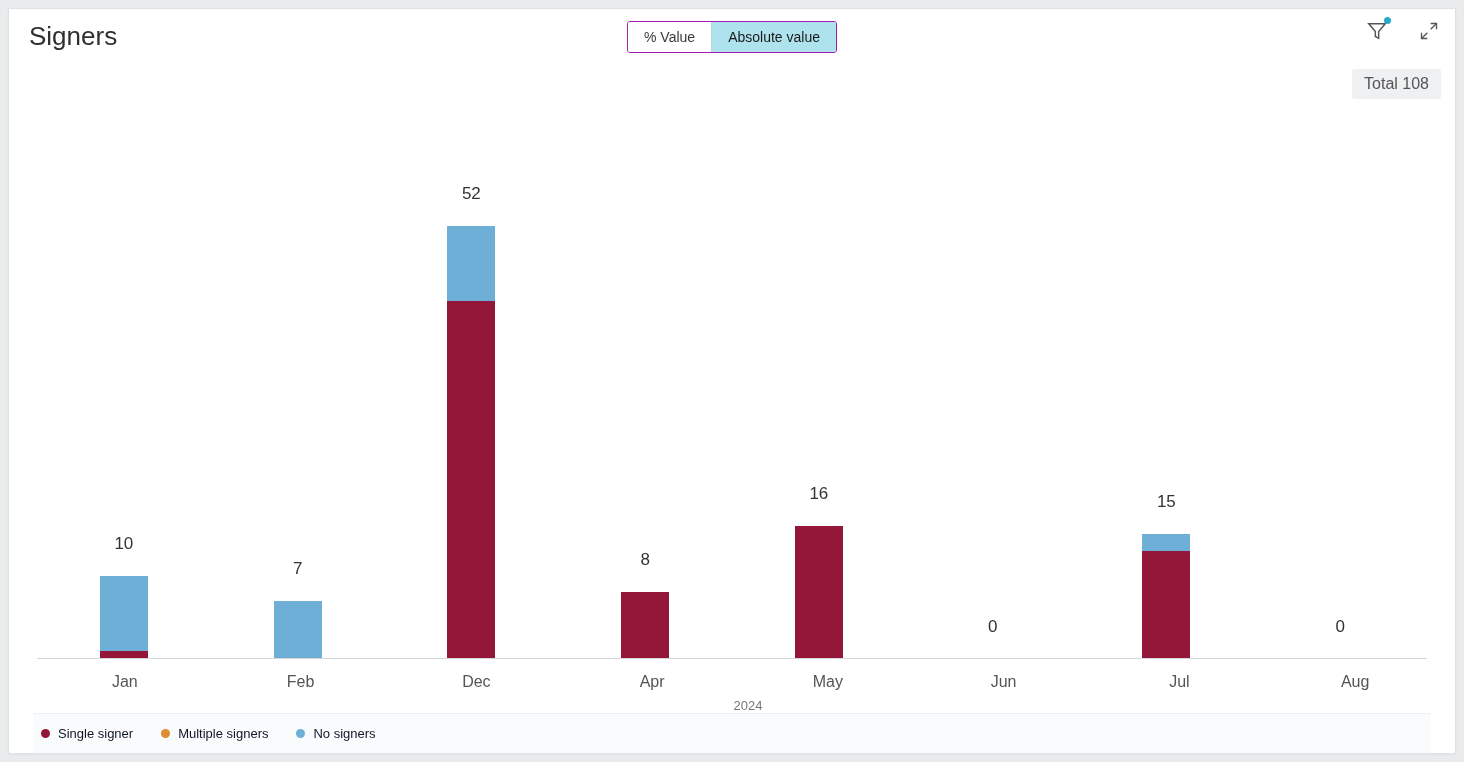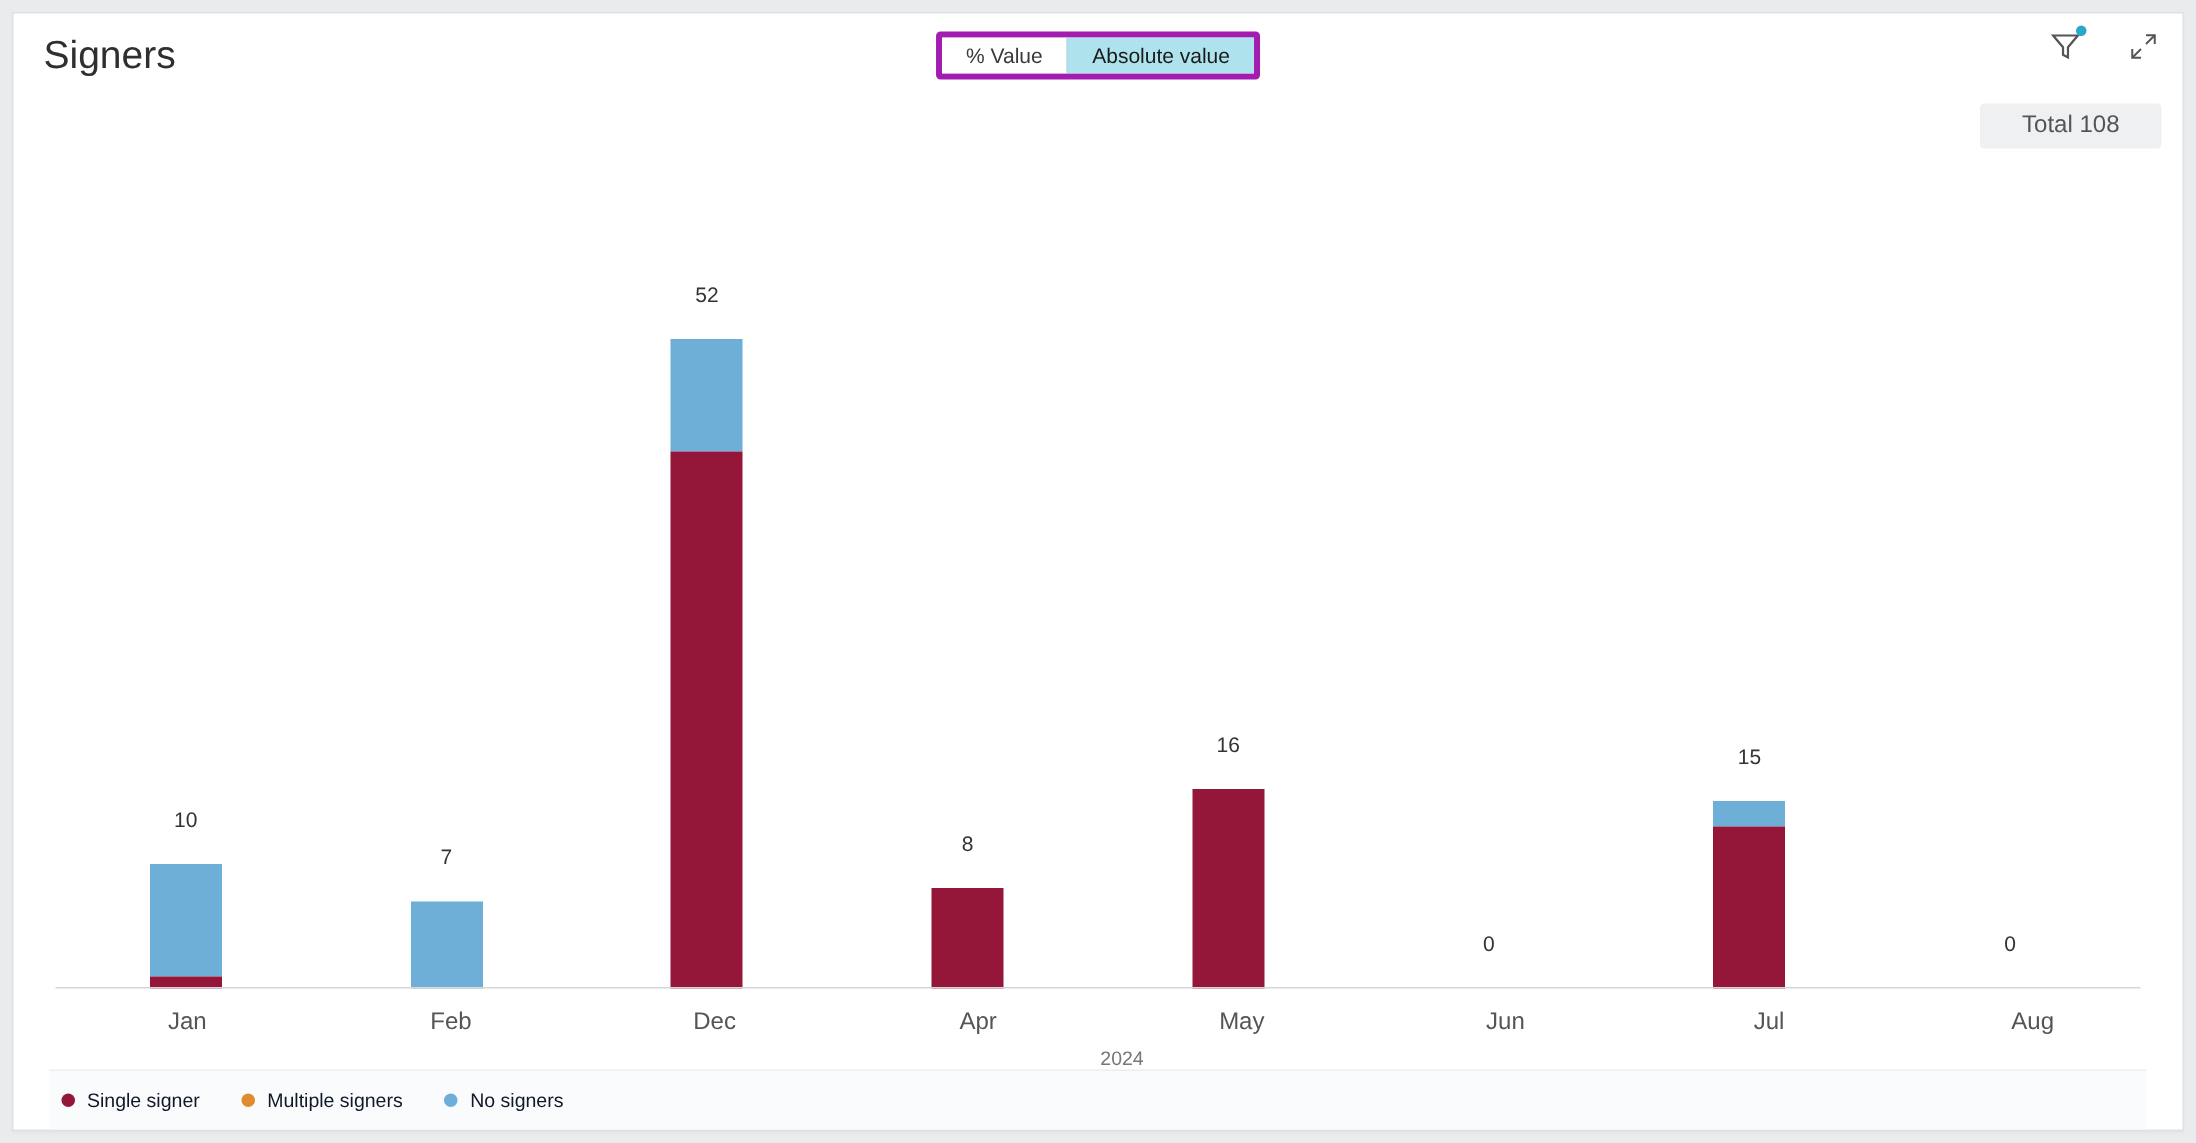--- a/index.html
+++ b/index.html
@@ -16,41 +16,41 @@
   }
   .panel-header {
     display:flex; align-items:center; padding: 12px 20px 0 20px;
     position:relative;
   }
   .title {
     font-size:26px; font-weight:400; color:#2f2f2f;
   }
   .toggle-group {
     position:absolute; left:50%; transform:translateX(-50%);
-    display:flex; border:4px solid #a21caf; border-radius:3px; overflow:hidden;
+    display:flex; border:1px solid #a21caf; border-radius:3px; overflow:hidden;
     background:#fff;
     height:32px;
     text-align:center;
   }
   .toggle-btn {
     display:flex; align-items:center; justify-content:center;
     padding:0 16px; font-size:14px; color:#3a3a3a; background:#fff; cursor:pointer;
   }
   .toggle-btn.active { background:#aee3ee; color:#1a1a1a; }
   .toggle-btn + .toggle-btn { border-left:1px solid #b7d6e4; }
   .header-icons {
     position:absolute; right:14px; top:10px; display:flex; gap:28px; align-items:center;
   }
   .icon-btn { cursor:pointer; width:24px; height:24px; color:#555; display:flex; align-items:center; justify-content:center; }
   .icon-btn svg { display:block; }
   .filter-dot { position:absolute; top:-2px; right:-2px; width:7px; height:7px; border-radius:50%; background:#2aa8c9; }
 
   .total-badge {
     position:absolute; right:14px; top:60px;
-    background:#eef0f2; color:#555; font-size:16px; padding:6px 28px; border-radius:3px;
+    background:#eef0f2; color:#555; font-size:16px; padding:6px 12px; border-radius:3px;
   }
 
   .plot-area {
     flex:1 1 auto;
     position:relative;
     margin-top:22px;
   }
   .axis-line { position:absolute; left:28px; right:28px; bottom:94px; height:1px; background:#d4d7da; }
   .bars-row {
     position:absolute; left:28px; right:28px; bottom:94px; top:40px;
@@ -65,21 +65,21 @@
     width:48px;
     position:absolute;
     bottom:0; left:50%; transform:translateX(-50%);
     display:flex; flex-direction:column-reverse;
   }
   .seg { width:100%; }
   .seg-single { background:#94173a; }
   .seg-nosigners { background:#6dafd7; }
   .bar-total {
     position:absolute;
-    width:100%; text-align:center; font-size:14px; color:#333;
+    width:100%; text-align:center; font-size:17px; color:#333;
     transform:translateY(-22px);
     left:0;
   }
   .cat-labels {
     position:absolute; left:28px; right:12px; bottom:62px; display:flex;
   }
   .cat-label { flex:1 1 0; text-align:center; color:#555; font-size:16px; }
   .year-label {
     position:absolute; left:0; right:0; bottom:40px; text-align:center; color:#777; font-size:13px;padding-left:32px;
   }

